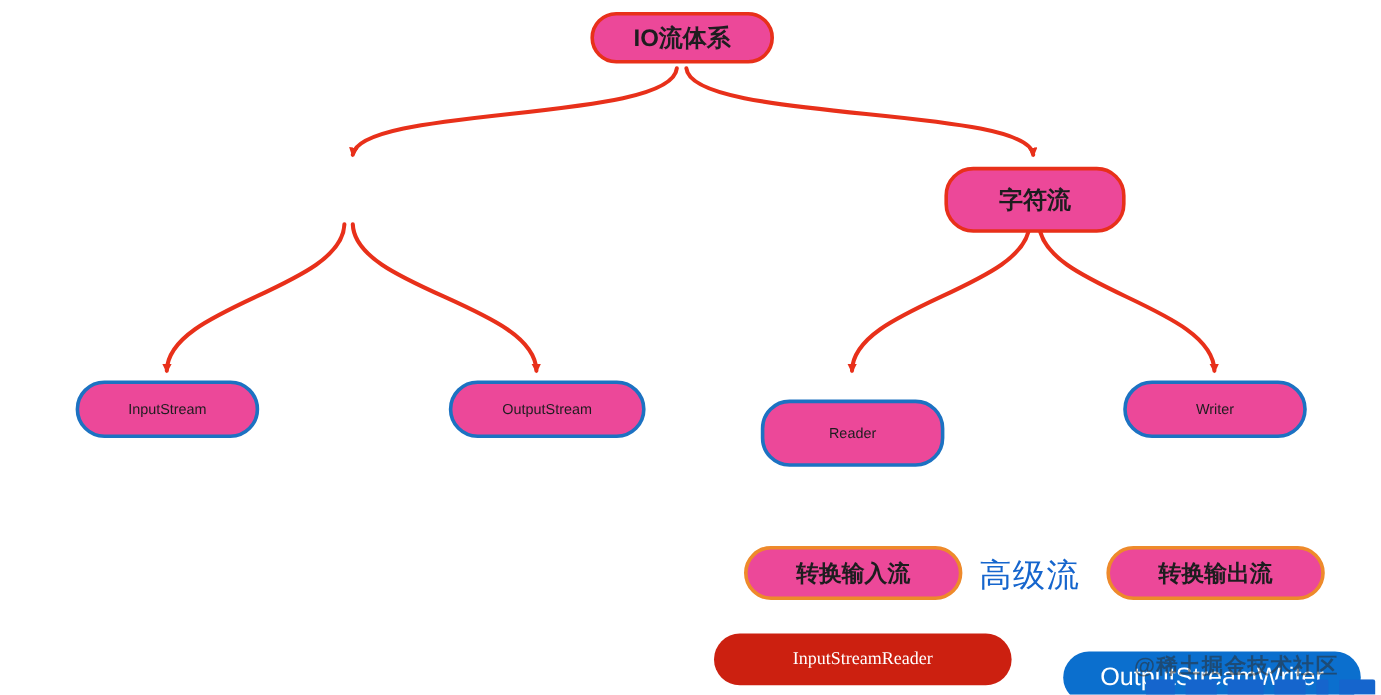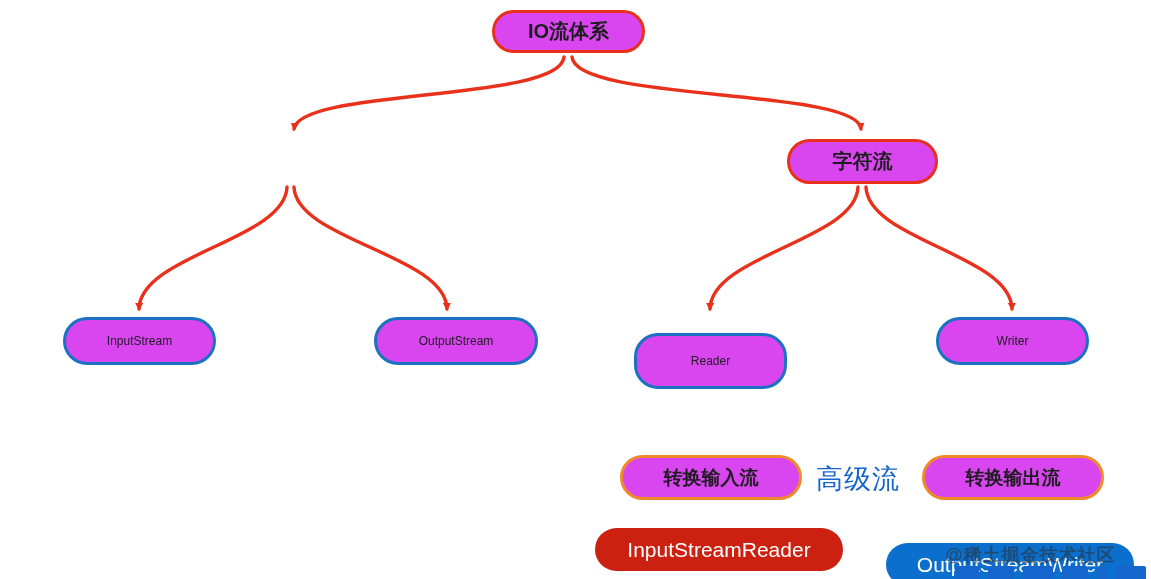--- a/index.html
+++ b/index.html
@@ -29,36 +29,37 @@
     left: 0; top: 0;
     width: 1151px;
     height: 579px;
     pointer-events: none;
   }
   .node {
     position: absolute;
     display: flex;
     align-items: center;
     justify-content: center;
-    background: #d946ef;
+    background: #ec4899;
     border-radius: 24px;
     box-sizing: border-box;
     color: var(--ink);
     white-space: nowrap;
   }
   .node.red    { border: 3px solid var(--red);  font-weight: 600; font-size: 20px; }
   .node.blue   { border: 3px solid var(--blue-border); font-weight: 500; font-size: 12px; }
   .node.orange { border: 3px solid var(--orange); font-weight: 600; font-size: 19px; }
   .node.fill-red {
     background: var(--red-fill);
     border: none;
     color: #ffffff;
-    font-size: 21px;
+    font-size: 15px;
     font-weight: 500;
     border-radius: 22px;
+    font-family: Liberation Serif, serif;
   }
   .node.fill-blue {
     background: var(--blue-fill);
     border: none;
     color: #ffffff;
     font-size: 21px;
     font-weight: 500;
     border-radius: 22px;
   }
   .advanced-label {
@@ -123,21 +124,21 @@
       <path d="M 294,187 C 296,240 446,255 447,309" marker-end="url(#arrowhead)"></path>
       <path d="M 858,187 C 856,240 711,255 710,309" marker-end="url(#arrowhead)"></path>
       <path d="M 866,187 C 868,240 1011,255 1012,309" marker-end="url(#arrowhead)"></path>
     </g>
   </svg>
 
   <div class="node red" style="left:492px; top:10px; width:153px; height:43px;">
     <span>IO流体系</span>
   </div>
 
-  <div class="node red" style="left:787px; top:139px; width:151px; height:45px;">
+  <div class="node red" style="left:787px; top:139px; width:151px; height:55px;">
     <span>字符流</span>
   </div>
 
   <div class="node blue" style="left:63px; top:317px; width:153px; height:48px;">
     <span>InputStream</span>
   </div>
   <div class="node blue" style="left:374px; top:317px; width:164px; height:48px;">
     <span>OutputStream</span>
   </div>
   <div class="node blue" style="left:634px; top:333px; width:153px; height:56px;">

